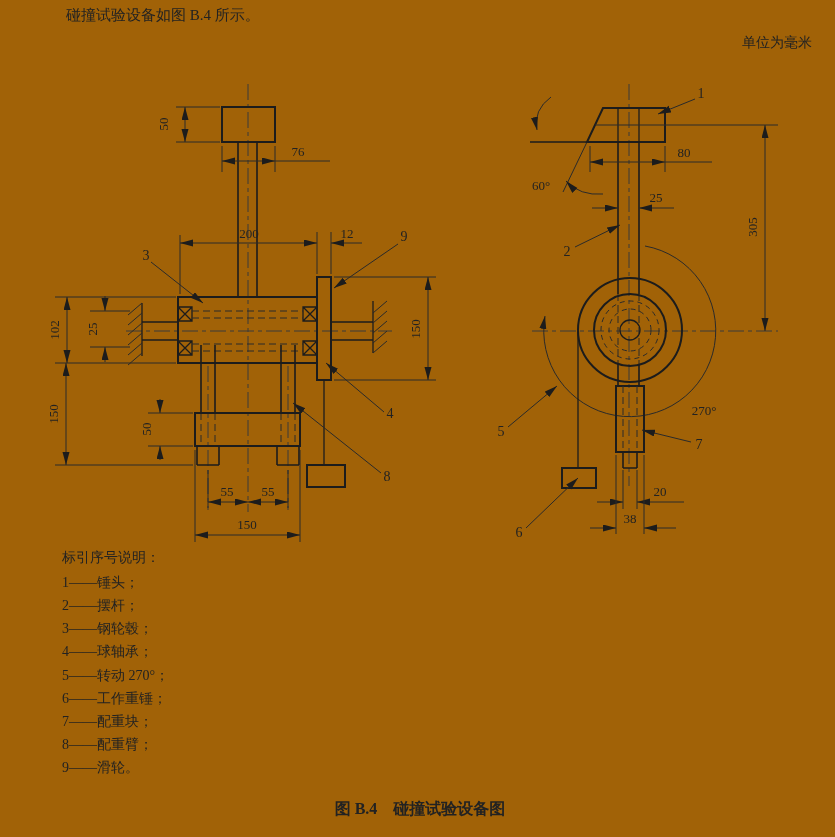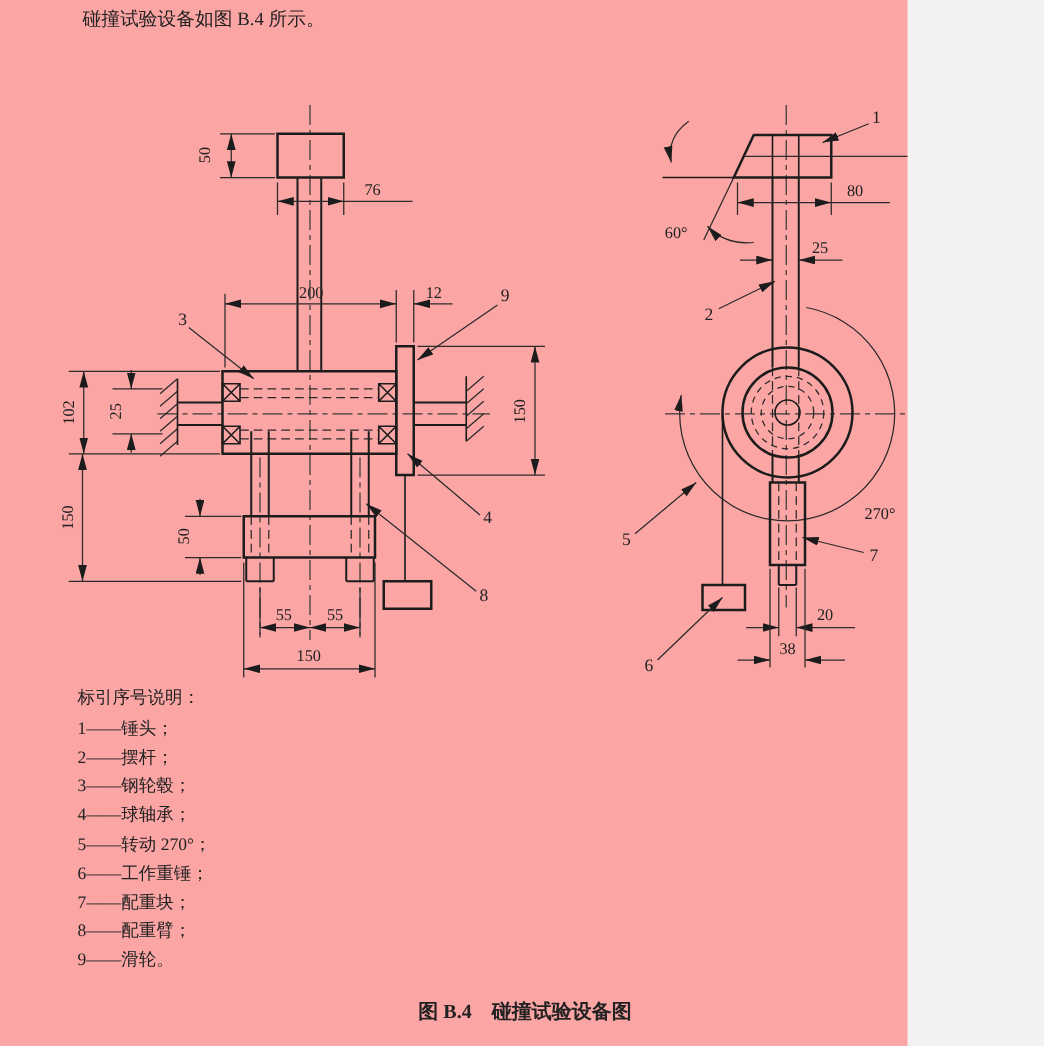--- a/index.html
+++ b/index.html
@@ -2,22 +2,22 @@
 <html><head>
 <meta charset="utf-8">
 <style>
   html,body{margin:0;padding:0;}
   body{
     width:835px;height:837px;
     background:#f2f2f2;
     font-family:"Liberation Serif","DejaVu Serif",serif;
   }
   .page{
-    position:relative;width:726px;height:837px;
-    background:#fca5a5;overflow:hidden;
+    position:relative;width:835px;height:837px;
+    background:#a16207;overflow:hidden;
   }
   svg{position:absolute;left:0;top:0;}
   svg text{fill:#222;font-family:"Liberation Serif","DejaVu Serif",serif;}
   .t-intro{font-size:15px;}
   .t-unit{font-size:14px;}
   .t-legend{font-size:14px;}
   .t-caption{font-size:16px;font-weight:bold;}
   .t-dim{font-size:13px;}
   .t-call{font-size:14px;}
   .ol{stroke:#1c1c1c;fill:none;stroke-width:2;}

